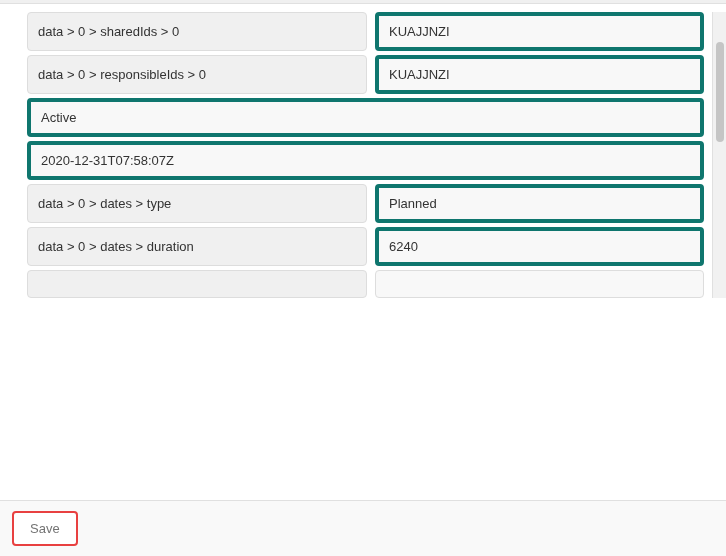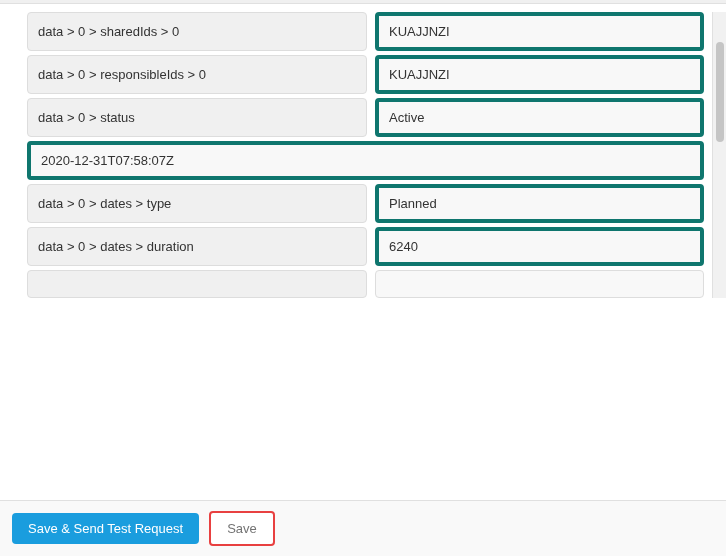--- a/index.html
+++ b/index.html
@@ -180,21 +180,20 @@
         <div id="rows-wrapper">
             <div class="row">
       <div class="label-cell">data &gt; 0 &gt; sharedIds &gt; 0</div>
       <textarea class="value-cell" rows="1" style="">KUAJJNZI</textarea>
     </div>
             <div class="row">
       <div class="label-cell">data &gt; 0 &gt; responsibleIds &gt; 0</div>
       <textarea class="value-cell" rows="1" style="">KUAJJNZI</textarea>
     </div>
             <div class="row">
-      <div class="label-cell">data &gt; 0 &gt; status</div>
       <textarea class="value-cell" rows="1" style="">Active</textarea>
     </div>
             <div class="row">
       <textarea class="value-cell" rows="1" style="">2020-12-31T07:58:07Z</textarea>
     </div>
             <div class="row">
       <div class="label-cell">data &gt; 0 &gt; dates &gt; type</div>
       <textarea class="value-cell" rows="1" style="">Planned</textarea>
     </div>
             <div class="row">
@@ -210,15 +209,14 @@
 
         <div class="scrollbar-track">
           <div class="scrollbar-thumb-inner"></div>
         </div>
       </div>
     </div>
   </div>
 </div>
 
 <div class="footer">
-  <button class="btn-primary">Save &amp; Send Test Request</button>
   <button class="btn-secondary">Save</button>
 </div>
 
 </body></html>

